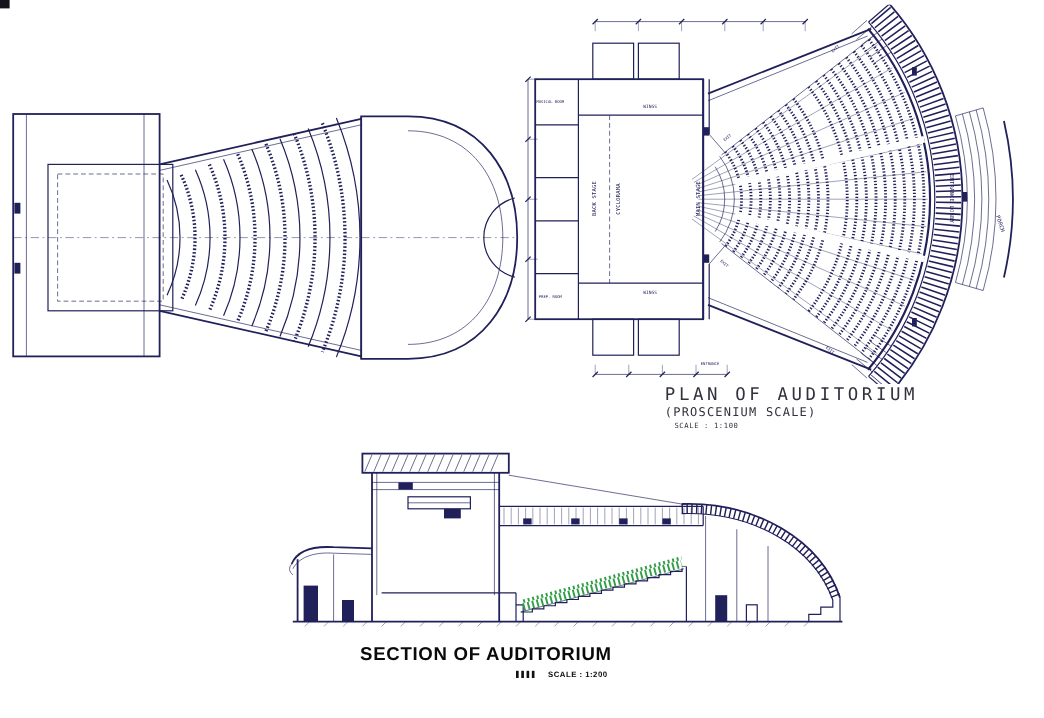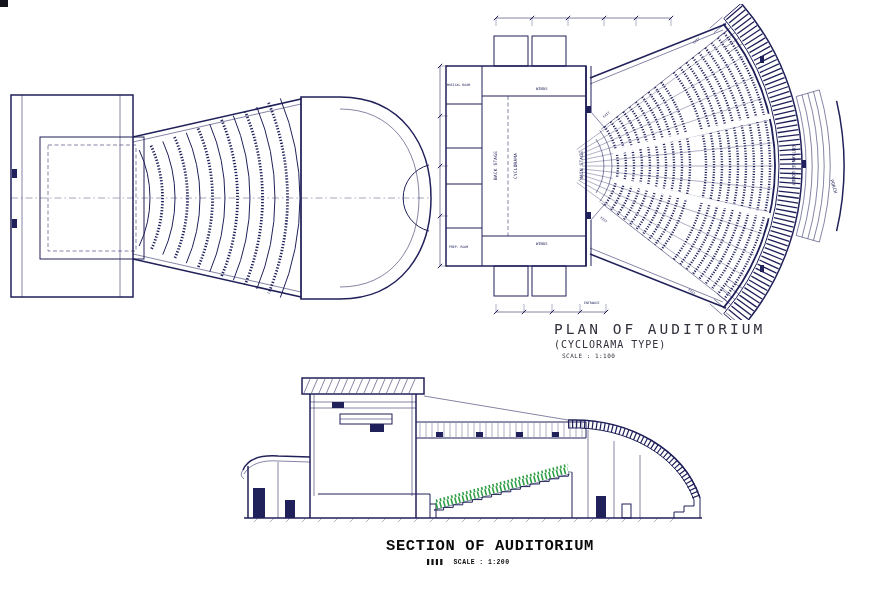--- a/index.html
+++ b/index.html
@@ -26,22 +26,22 @@
   .g2{stroke:var(--green,#2f9e44);stroke-width:3;stroke-dasharray:1.6 2.3;fill:none;}
   text{fill:var(--line,#20205a);font-family:"DejaVu Sans Mono", monospace;}
   .t45{font-size:4.5px;letter-spacing:.2px;}
   .t38{font-size:3.8px;}
   .t32{font-size:3.2px;}
   
   .plan-title{color:var(--titlec,#32323e);margin-left:20px;}
   .pt1{font-size:14.5px;letter-spacing:3px;white-space:nowrap;}
   .pt2{font-size:10px;letter-spacing:1px;margin-top:2px;white-space:nowrap;}
   .pt3{font-size:6px;letter-spacing:.5px;margin-top:2px;margin-left:8px;white-space:nowrap;}
-  .sec-title{color:var(--sectitlec,#0a0a0a);text-align:center;
-             font-family:Liberation Mono, monospace;}
+  .sec-title{color:var(--sectitlec,#0a0a0a);text-align:left;
+             font-family:Liberation Sans, sans-serif;}
   .st1{font-size:15.5px;font-weight:bold;letter-spacing:.6px;white-space:nowrap;}
   .st2{display:flex;justify-content:center;align-items:center;gap:7px;margin-top:3px;transform:translateX(-22px);}
   .st2 span{font-size:6.5px;font-weight:bold;letter-spacing:.4px;}
   .corner{position:absolute;left:0;top:0;width:8px;height:7px;background:#14141c;}
 </style>
 </head>
 <body style="background: rgb(255, 255, 255);">
 
 <div class="sheet">
   <div class="corner"></div>
@@ -246,21 +246,21 @@
       <text class="t32" x="148" y="300">ENTRANCE</text>
       <text class="t32" transform="translate(168 114) rotate(-40)">EXIT</text>
       <text class="t32" transform="translate(258 40) rotate(-40)">EXIT</text>
       <text class="t32" transform="translate(164 214) rotate(40)">EXIT</text>
       <text class="t32" transform="translate(252 286) rotate(40)">EXIT</text>
     </g>
   </svg>
 
   <div class="abs plan-title" style="left:534px;top:321px;">
     <div class="pt1">PLAN OF  AUDITORIUM</div>
-    <div class="pt2">(CYCLORAMA TYPE)</div>
+    <div class="pt2">(PROSCENIUM SCALE)</div>
     <div class="pt3">SCALE : 1:100</div>
   </div>
 
   <svg class="abs" style="left:238px;top:368px;" width="470" height="166" viewBox="0 0 470 166">
     <g id="sec-ground">
       <line x1="6" y1="150" x2="464" y2="150" class="ln w15"></line>
     <line x1="20" y1="150" x2="16" y2="154" class="ln vthin"></line>
         <line x1="36" y1="150" x2="32" y2="154" class="ln vthin"></line>
         <line x1="52" y1="150" x2="48" y2="154" class="ln vthin"></line>
         <line x1="68" y1="150" x2="64" y2="154" class="ln vthin"></line>

